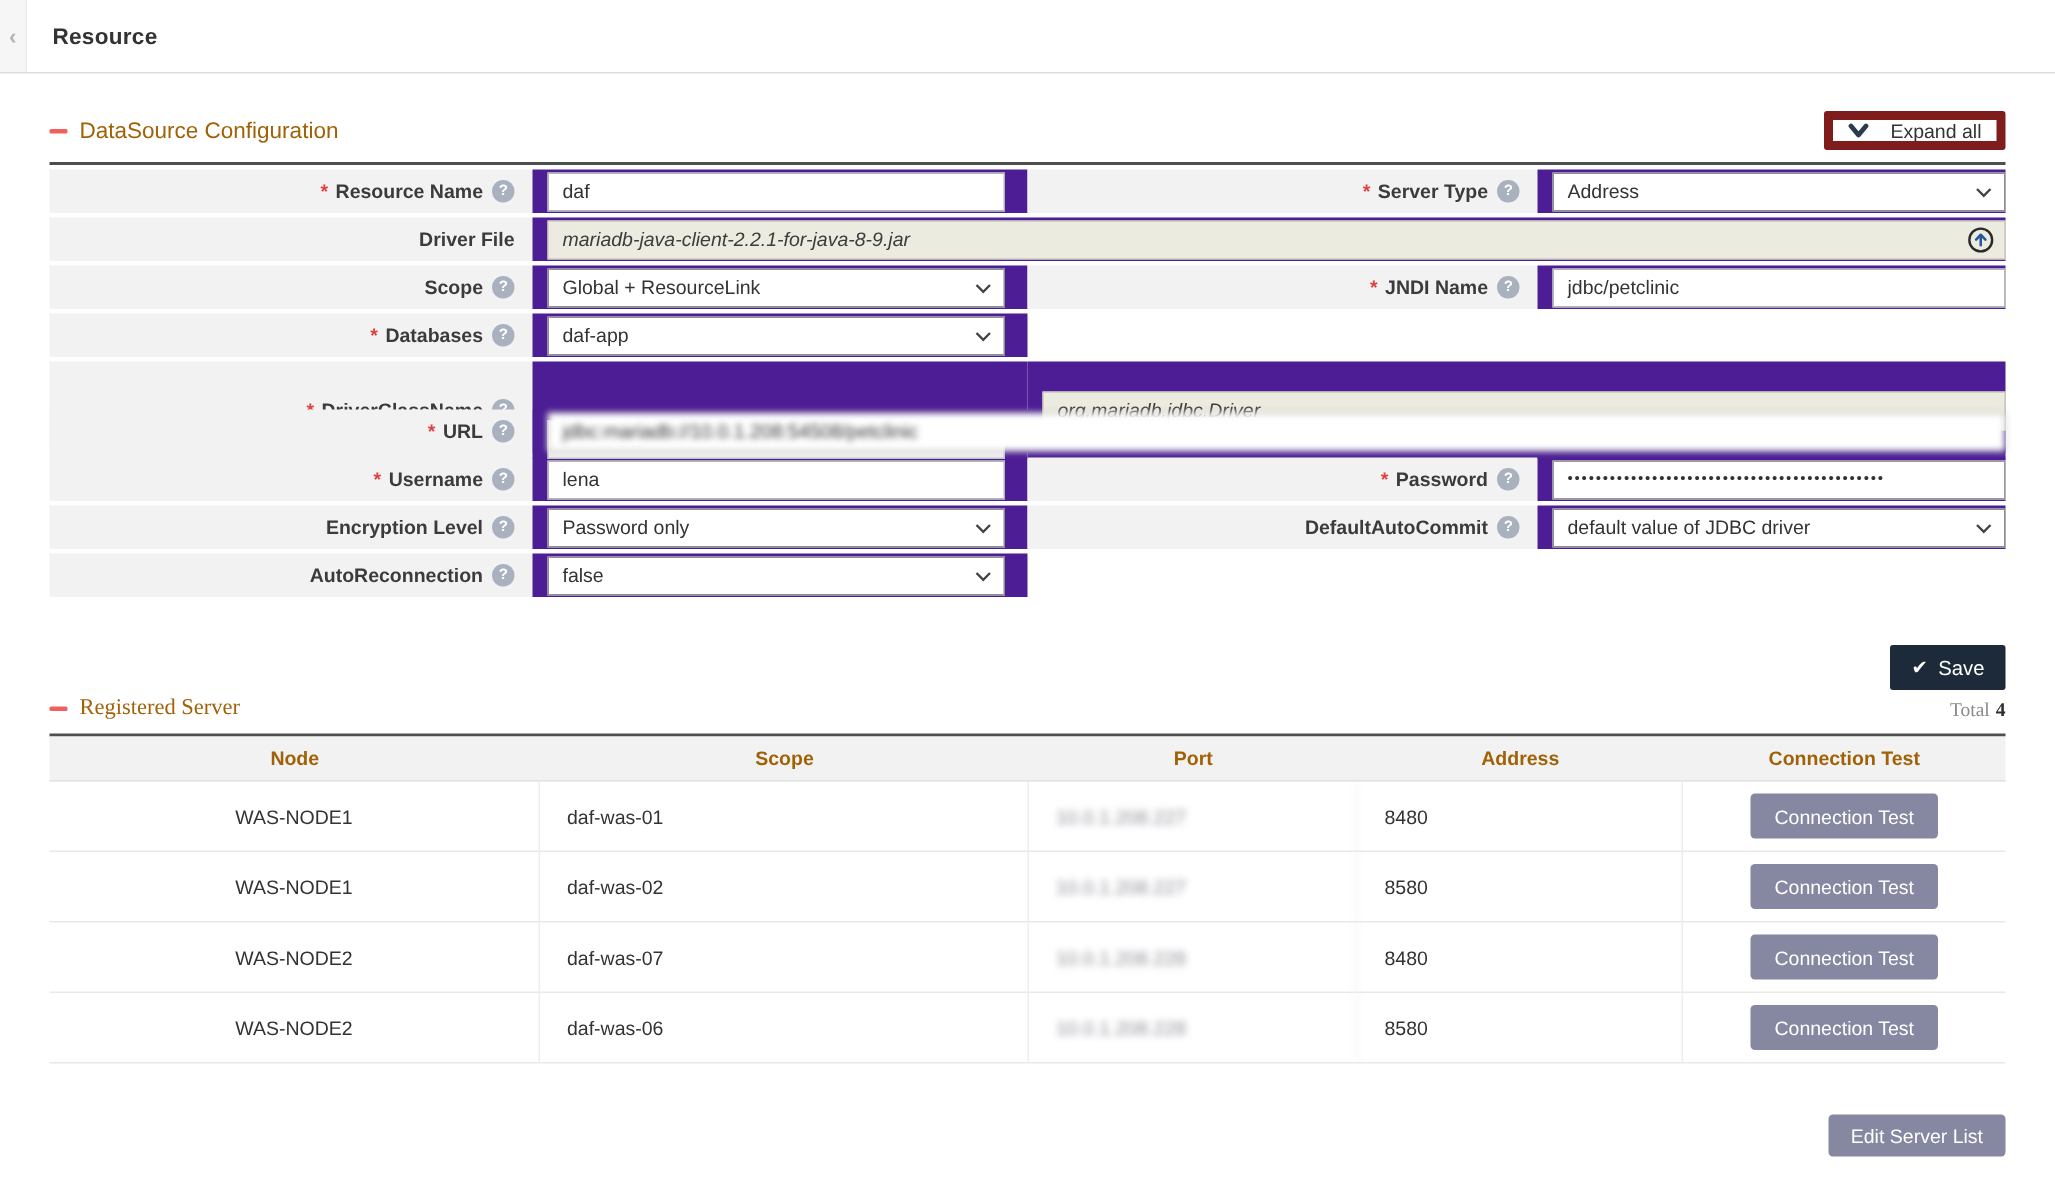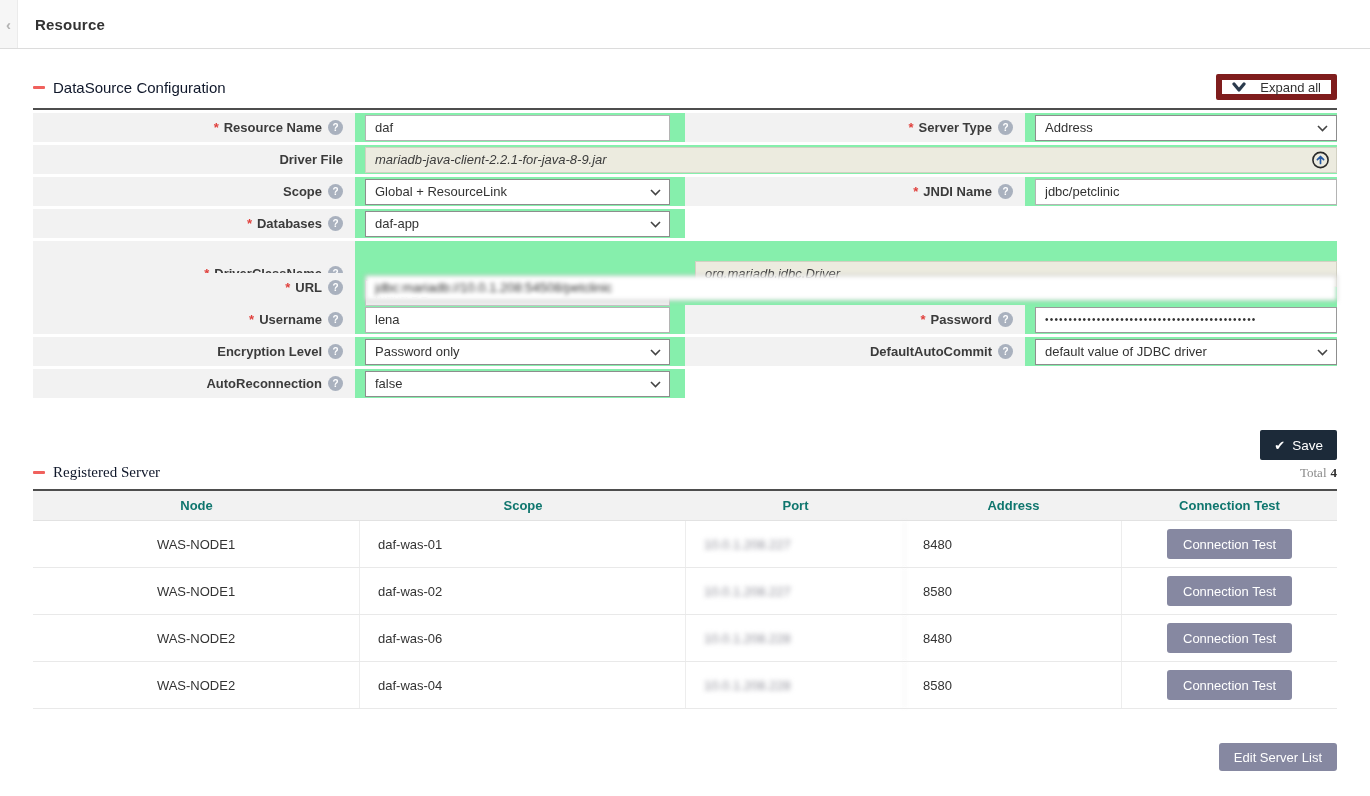--- a/index.html
+++ b/index.html
@@ -13,40 +13,40 @@
   .page-header { position:relative; height:49px; border-bottom:1px solid #dcdcdc; display:flex; align-items:center; }
   .back-strip { width:18px; height:100%; background:#f6f6f6; border-right:1px solid #ebebeb;
     display:flex; align-items:center; justify-content:center; cursor:pointer; }
   .back-strip span { color:#b3b3b3; font-size:15px; font-weight:bold; line-height:1; }
   .page-title { font-size:15px; font-weight:700; color:#333; margin-left:17px; letter-spacing:.2px; }
 
   
   main { padding:0 33px; }
   .sec-head { display:flex; align-items:center; border-bottom:2px solid #4e4e4e; padding-bottom:8px; }
   .sec-head .dash { width:12px; height:3px; background:#f0615d; border-radius:1px; margin-right:8px; flex:0 0 auto; }
-  .sec-title { font-size:15px; font-weight:500; color:#0f172a; }
+  .sec-title { font-size:15px; font-weight:500; color:#a16207; }
   .sec-head .spacer { flex:1; }
 
   .ds-sec .sec-head { margin-top:25px; }
 
   .btn-expand { display:inline-flex; align-items:center; gap:14px; height:26px; padding:0 10px;
     background:#fff; border:6px solid #7f1d1d; border-radius:2px; font-size:13px; color:#333; cursor:pointer;
     font-family:inherit; }
   .btn-expand svg { display:block; }
 
   
   .form { padding-top:3px; }
   .frow { display:grid; grid-template-columns:322px 330px 340px 1fr; height:29px; margin-bottom:3px; }
   .cell { display:flex; align-items:center; }
   .lbl { background:#f2f2f2; justify-content:flex-end; padding-right:12px; gap:6px; }
   .lbl .txt { font-weight:700; color:#3b3b3b; }
   .req { color:#e0403c; font-weight:700; margin-right:-1px; }
   .help { width:15px; height:15px; border-radius:50%; background:#a9b1be; color:#fff; font-size:10px;
     font-weight:700; display:inline-flex; align-items:center; justify-content:center; flex:0 0 auto; cursor:pointer; }
-  .fld { background:#86efac; padding-left:10px; }
+  .fld { background:#4c1d95; padding-left:10px; }
   .fld.gap-r { padding-right:15px; }
   .span-right { grid-column:2 / -1; }
   .span-right-2 { grid-column:3 / -1; }
 
   input.txt-in { width:100%; height:26px; border:1px solid #b4b4b4; padding:0 9px; font-size:13px;
     color:#333; font-family:inherit; background:#fff; outline:none; }
   input.pw { font-size:10px; letter-spacing:1.2px; overflow:hidden; border-color:#9a9a9a; }
   .blur-txt { color:#9a9aa2; filter:blur(2px); font-size:12.5px; }
   .blurred { filter:blur(2.5px); color:#90909a; }
 
@@ -67,21 +67,21 @@
     background:#1c2a39; color:#fff; border:none; border-radius:2px; font-size:13.5px; cursor:pointer; font-family:inherit; }
   .btn-save .chk { font-size:13px; }
 
   
   .rs-sec .sec-head { margin-top:4px; border-bottom:2px solid #4e4e4e;font-family:Liberation Serif, serif; }
   .total { font-size:13px; color:#8a8a8a; }
   .total b { color:#2f2f2f; font-weight:700; margin-left:4px; }
 
   .tbl-header, .tbl-row { display:grid; grid-template-columns:327px 326px 219px 217px 1fr; }
   .tbl-header { background:#f2f2f2; height:30px; border-bottom:1px solid #e2e2e2; }
-  .tbl-header .hcell { display:flex; align-items:center; justify-content:center; font-weight:700; color:#0f766e; }
+  .tbl-header .hcell { display:flex; align-items:center; justify-content:center; font-weight:700; color:#a16207; }
   .tbl-row { height:47px; border-bottom:1px solid #e9e9e9; }
   .tcell { display:flex; align-items:center; padding-left:18px; border-right:1px solid #ededed; overflow:hidden; }
   .tcell.center { justify-content:center; padding-left:0; }
   .tcell.last { border-right:none; }
   .btn-ct { height:30px; padding:0 16px; background:#8688a1; color:#fff; border:none; border-radius:3px;
     font-size:13px; cursor:pointer; font-family:inherit; }
 
   .foot-row { display:flex; justify-content:flex-end; margin-top:34px; }
   .btn-edit { height:28px; padding:0 15px; background:#8688a1; color:#fff; border:none; border-radius:3px;
     font-size:13px; cursor:pointer; font-family:inherit; }
@@ -333,31 +333,31 @@
         <div class="tcell">daf-was-02</div>
         <div class="tcell blurred">10.0.1.208.227</div>
         <div class="tcell">8580</div>
         <div class="tcell center last">
           <button class="btn-ct">Connection Test</button>
         </div>
       </div>
 
       <div class="tbl-row">
         <div class="tcell center">WAS-NODE2</div>
-        <div class="tcell">daf-was-06</div>
+        <div class="tcell">daf-was-07</div>
         <div class="tcell blurred">10.0.1.208.228</div>
         <div class="tcell">8480</div>
         <div class="tcell center last">
           <button class="btn-ct">Connection Test</button>
         </div>
       </div>
 
       <div class="tbl-row">
         <div class="tcell center">WAS-NODE2</div>
-        <div class="tcell">daf-was-04</div>
+        <div class="tcell">daf-was-06</div>
         <div class="tcell blurred">10.0.1.208.228</div>
         <div class="tcell">8580</div>
         <div class="tcell center last">
           <button class="btn-ct">Connection Test</button>
         </div>
       </div>
     </div>
 
     <div class="foot-row">
       <button class="btn-edit">Edit Server List</button>

